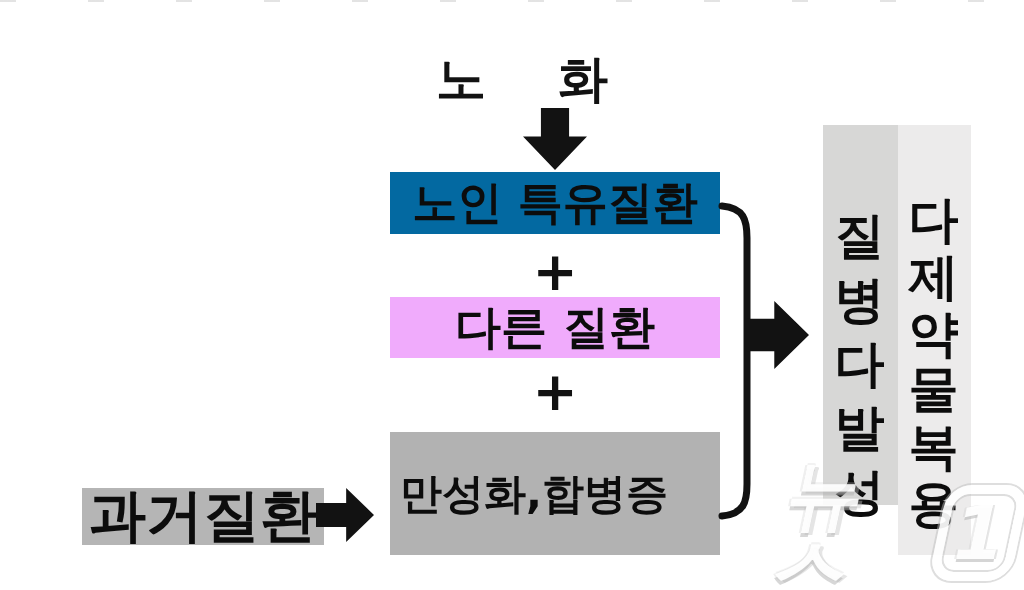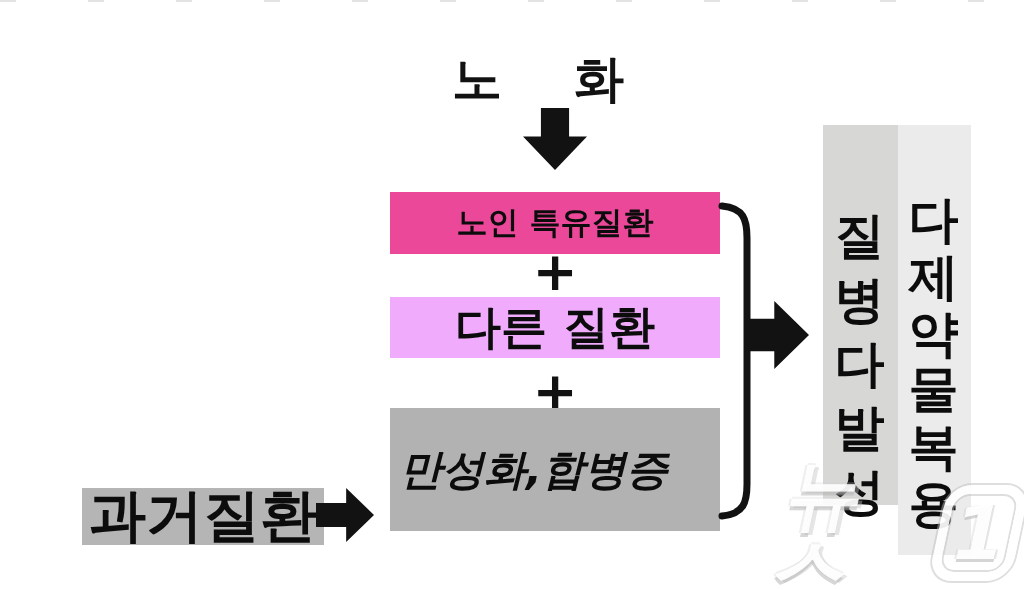--- a/index.html
+++ b/index.html
@@ -14,21 +14,21 @@
   
   .top-edge{
     left:0;top:0;width:1024px;height:2px;
     background:repeating-linear-gradient(90deg,
       rgba(110,110,110,.35) 0 16px, transparent 16px 88px);
     opacity:.55;
   }
 
   
   .title{
-    left:452px;top:52px;
+    left:436px;top:52px;
     font-size:50px;font-weight:bold;letter-spacing:72px;
     white-space:nowrap;line-height:1.1;
   }
 
   
   .arrow-down{
     left:523px;top:108px;width:64px;height:62px;background:#121212;
     clip-path:polygon(28% 0,72% 0,72% 46%,100% 46%,50% 100%,0 46%,28% 46%);
   }
   .arrow-right-small{
@@ -39,26 +39,26 @@
     left:747px;top:301px;width:62px;height:68px;background:#121212;
     clip-path:polygon(0 26%,44% 26%,44% 0,100% 50%,44% 100%,44% 74%,0 74%);
   }
 
   
   .mid-box{
     left:390px;width:330px;
     display:flex;align-items:center;justify-content:center;
     font-weight:bold;color:#0c0c0c;box-sizing:border-box;
   }
-  .box1{top:192px;height:62px;background:#ec4899;font-size:31px;}
+  .box1{top:172px;height:62px;background:#0369a1;font-size:45px;}
   .box2{top:297px;height:61px;background:#f0abfc;font-size:46px;}
   .box3{
-    top:408px;height:123px;background:#b2b2b2;
+    top:432px;height:123px;background:#b2b2b2;
     flex-direction:column;align-items:flex-start;justify-content:center;
-    padding-left:10px;font-size:42px;line-height:59px;font-style:italic;
+    padding-left:10px;font-size:42px;line-height:59px;
   }
   .plus{
     left:390px;width:330px;height:54px;
     display:flex;align-items:center;justify-content:center;
     font-size:54px;font-weight:bold;
   }
   .plus1{top:244px;}
   .plus2{top:364px;}
 
   

